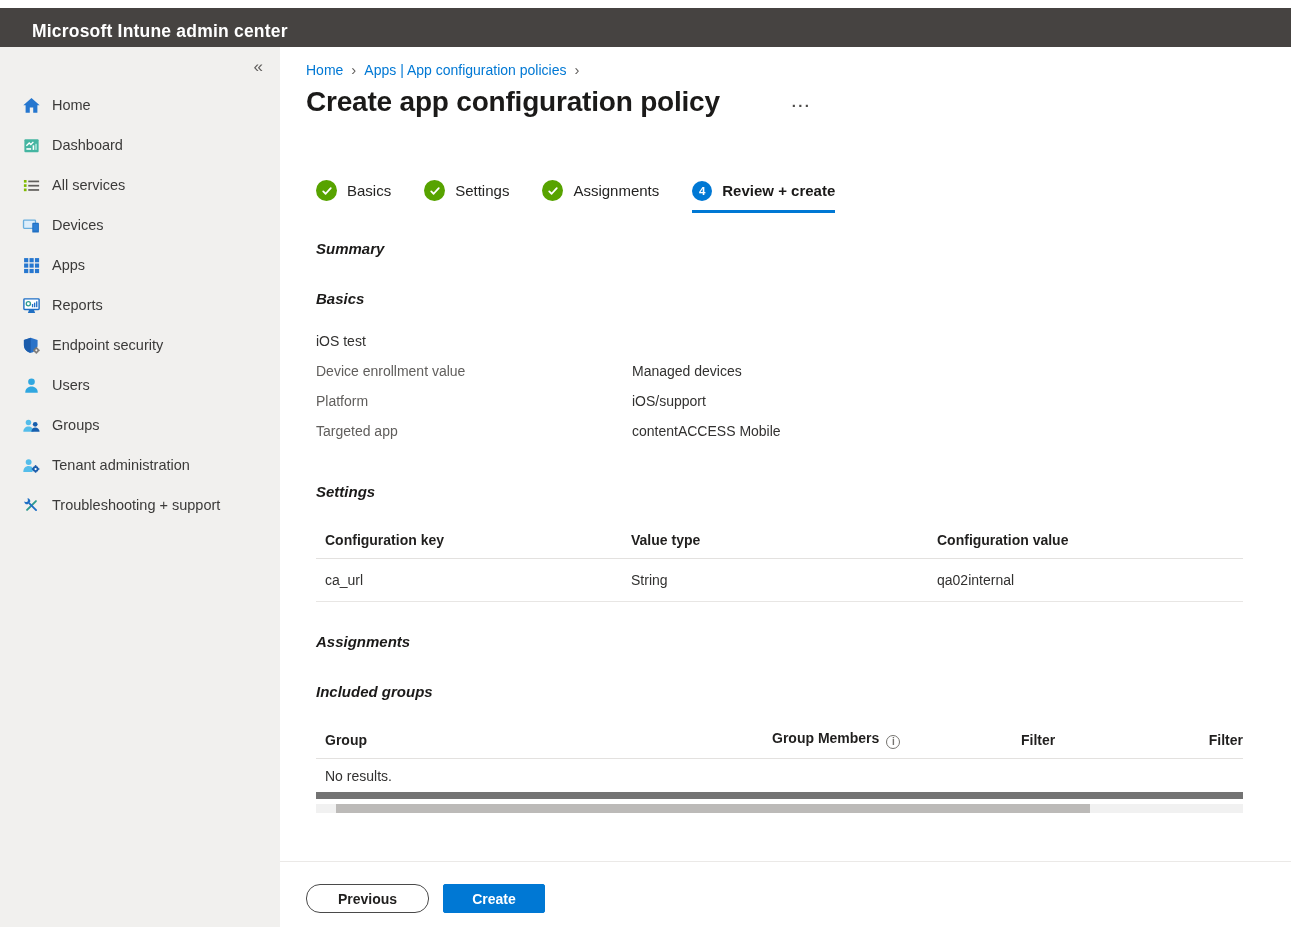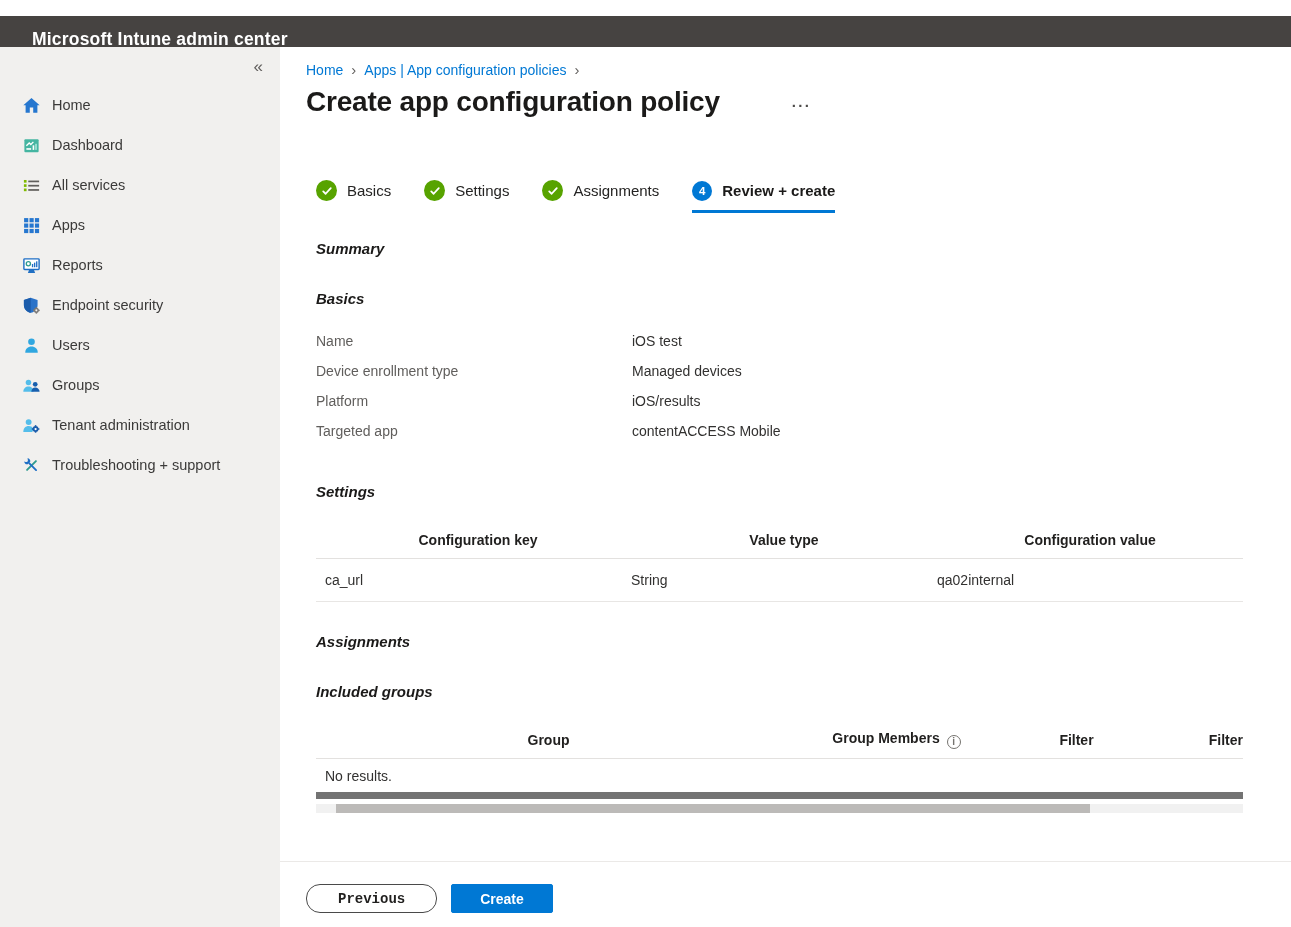--- a/index.html
+++ b/index.html
@@ -1,21 +1,21 @@
 <!DOCTYPE html>
 <html><head>
 <meta charset="utf-8">
 <style>
   * { margin:0; padding:0; box-sizing:border-box; }
   html,body { width:1291px; height:927px; overflow:hidden; background:#fff;
               font-family:"Liberation Sans","DejaVu Sans",sans-serif; }
   .app { position:relative; width:1291px; height:927px; }
 
   
-  .topbar { position:absolute; top:16px; left:0; right:0; height:47px;
+  .topbar { position:absolute; top:8px; left:0; right:0; height:47px;
             background:#464341; display:flex; align-items:center; padding-left:32px; }
   .topbar .app-title { color:#fff; font-size:17.5px; font-weight:700; letter-spacing:.2px; }
 
   
   .sidebar { position:absolute; top:47px; left:0; bottom:0; width:280px; background:#f1f0ee; }
   .collapse-btn { position:absolute; top:11px; right:17px; background:none; border:none;
                   color:#605e5c; font-size:17px; cursor:pointer; line-height:1; }
   .nav { position:absolute; top:38px; left:0; right:0; }
   .nav-item { height:40px; display:flex; align-items:center; gap:11px; padding-left:21px;
               cursor:pointer; }
@@ -56,40 +56,40 @@
   .kv-row { height:30px; display:flex; align-items:center; }
   .kv-label { width:316px; font-size:14px; color:#605e5c; }
   .kv-value { font-size:14px; color:#323130; }
 
   
   .table { margin-left:36px; width:927px; }
   .t-row { display:grid; align-items:center; padding-left:9px; }
   .settings-grid { grid-template-columns:306px 306px auto; }
   .groups-grid { grid-template-columns:447px 249px 111px 1fr; }
   .t-head { height:38px; border-bottom:1px solid #e3e1df; margin-top:21px; }
-  .t-head .t-cell { font-size:14px; font-weight:700; color:#201f1e;text-align:center; }
+  .t-head .t-cell { font-size:14px; font-weight:700; color:#201f1e; }
   .t-body { height:43px; border-bottom:1px solid #e8e6e4; }
   .t-body .t-cell { font-size:14px; color:#323130; }
   .t-cell.right { text-align:right; }
   .empty-row { height:40px; display:flex; align-items:center; padding-left:9px;
                border-bottom:7px solid #737373; font-size:14px; color:#323130; }
   .info-icon { display:inline-flex; width:14px; height:14px; border:1px solid #75736f; border-radius:50%;
                color:#75736f; font-size:10px; align-items:center; justify-content:center;
                margin-left:7px; vertical-align:-2px; cursor:pointer; }
 
   
   .hscroll { margin:5px 0 0 36px; width:927px; height:9px; background:#f1f1f1; position:relative; cursor:pointer; }
   .hscroll .thumb { position:absolute; top:0; bottom:0; left:20px; width:754px; background:#bcbab8; }
 
   
   .footer { position:absolute; left:280px; right:0; bottom:0; height:66px; background:#fff;
             border-top:1px solid #ebe9e7; display:flex; align-items:flex-start; padding:22px 0 0 26px; }
   .btn-secondary { height:29px; padding:4px 31px; background:#fff; border:1px solid #4a4a4a;
                    border-radius:14px; font-size:14px; font-weight:600; color:#201f1e;
-                   font-family:Liberation Mono, monospace; cursor:pointer; }
+                   font-family:Liberation Sans, sans-serif; cursor:pointer; }
   .btn-primary { height:29px; padding:0 28px; margin-left:14px; background:#0078d4; border:1px solid #0078d4;
                  border-radius:2px; font-size:14px; font-weight:700; color:#fff;
                  font-family:inherit; cursor:pointer; }
 </style>
 </head>
 <body>
 
 <div class="app">
 
   <header class="topbar">
@@ -129,20 +129,30 @@
               <rect x="6.6" y="4.8" width="11.4" height="1.8" fill="#605e5c"></rect>
               <rect x="2" y="8.7" width="2.8" height="2.8" fill="#7fba00"></rect>
               <rect x="6.6" y="9.3" width="11.4" height="1.8" fill="#605e5c"></rect>
               <rect x="2" y="13.2" width="2.8" height="2.8" fill="#7fba00"></rect>
               <rect x="6.6" y="13.8" width="11.4" height="1.8" fill="#605e5c"></rect>
             </svg>
         </span>
         <span class="nav-label">All services</span>
       </div>
 
+      <div class="nav-item">
+        <span class="nav-icon">
+          <svg width="19" height="19" viewBox="0 0 20 20">
+              <rect x="1.6" y="4.4" width="12.6" height="8.6" rx="0.8" fill="#ddeefb" stroke="#69aede" stroke-width="1.4"></rect>
+              <rect x="10.8" y="7.2" width="7" height="10.2" rx="0.9" fill="#2170c3"></rect>
+              <rect x="11.9" y="8.3" width="4.8" height="7" fill="#2f81d6"></rect>
+            </svg>
+        </span>
+        <span class="nav-label">Devices</span>
+      </div>
 
       <div class="nav-item">
         <span class="nav-icon">
           <svg width="19" height="19" viewBox="0 0 20 20">
               <g fill="#2677cf">
                 <rect x="2.2" y="2.2" width="4.4" height="4.4"></rect>
                 <rect x="7.9" y="2.2" width="4.4" height="4.4"></rect>
                 <rect x="13.6" y="2.2" width="4.4" height="4.4"></rect>
                 <rect x="2.2" y="7.9" width="4.4" height="4.4"></rect>
                 <rect x="7.9" y="7.9" width="4.4" height="4.4"></rect>
@@ -289,30 +299,29 @@
         <span class="step-circle">4</span>
         <span class="tab-label">Review + create</span>
       </div>
     </div>
 
     <h3 class="sec-heading h-summary">Summary</h3>
 
     <h3 class="sec-heading h-basics">Basics</h3>
     <div class="kv-rows">
       <div class="kv-row">
-        <span class="kv-label">Name</span>
         <span class="kv-value">iOS test</span>
       </div>
       <div class="kv-row">
-        <span class="kv-label">Device enrollment type</span>
+        <span class="kv-label">Device enrollment value</span>
         <span class="kv-value">Managed devices</span>
       </div>
       <div class="kv-row">
         <span class="kv-label">Platform</span>
-        <span class="kv-value">iOS/results</span>
+        <span class="kv-value">iOS/support</span>
       </div>
       <div class="kv-row">
         <span class="kv-label">Targeted app</span>
         <span class="kv-value">contentACCESS Mobile</span>
       </div>
     </div>
 
     <h3 class="sec-heading h-settings">Settings</h3>
     <div class="table">
       <div class="t-row settings-grid t-head">

